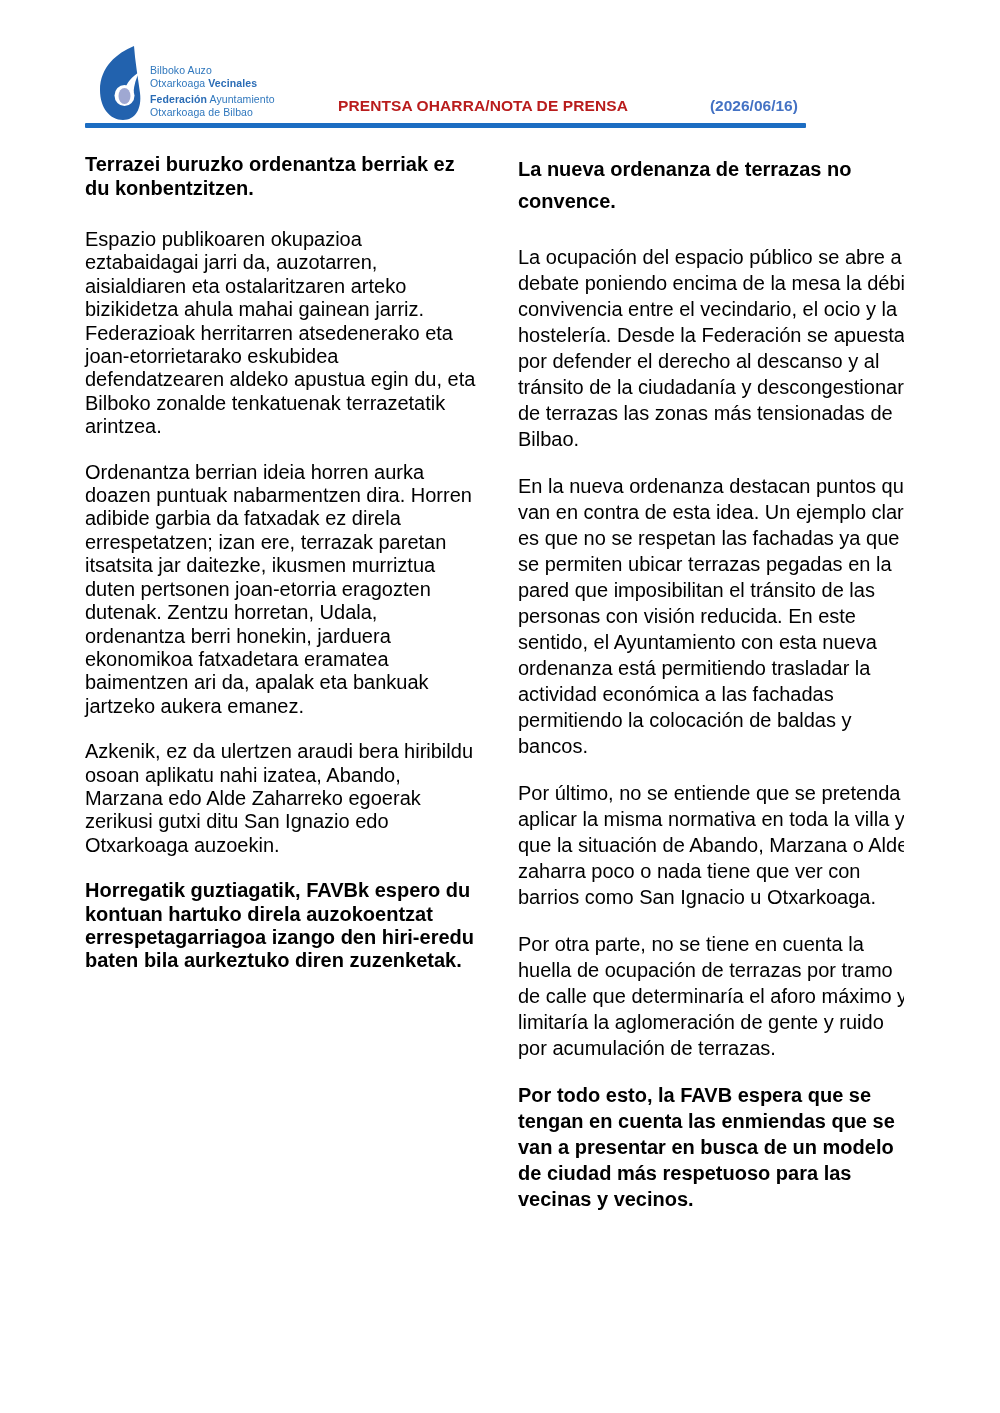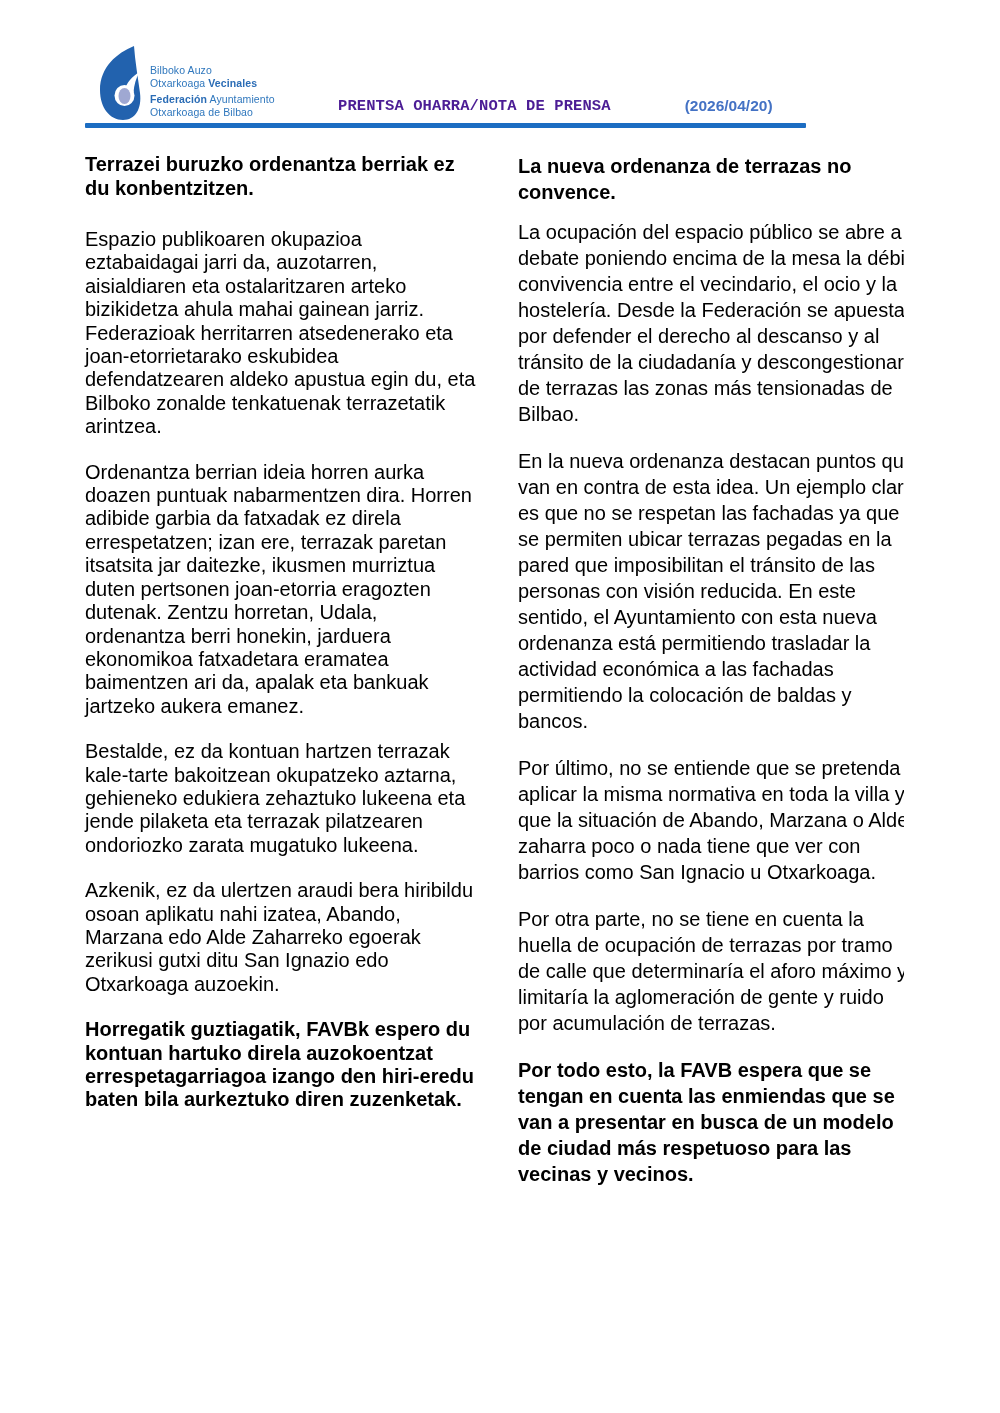--- a/index.html
+++ b/index.html
@@ -20,38 +20,38 @@
   .masthead { display:flex; align-items:flex-end; }
   .logo-mark { width:46px; height:76px; margin-left:12px; flex:none; display:block; }
   .logo-text {
     margin:0 0 3px 7px; width:130px; flex:none;
     font-size:10.5px; line-height:12.5px;
     color:#2f77bd; letter-spacing:0.1px;
   }
   .logo-group-eu { margin-bottom:4px; }
   .logo-text b { font-weight:bold; color:#2a6cb5; }
   .masthead-title {
-    margin:0 0 6px 58px;
+    margin:0 8px 6px 58px;
     font-size:15.5px; font-weight:bold;
-    color:#4c1d95; white-space:nowrap; letter-spacing:0.1px;font-family:Liberation Mono, monospace;
+    color:#b91c1c; white-space:nowrap; letter-spacing:0.1px;
   }
   .masthead-date {
     margin:0 0 6px 74px;
     font-size:15.5px; font-weight:bold;
     color:#4472c4; white-space:nowrap;
   }
   .rule { height:5px; background:#1c6dc2; margin-top:2px; border-radius:1px; }
   
   .columns { display:flex; gap:41px; margin-top:25px; }
   .col { font-size:20px; }
   .col h2 { font-size:20px; font-weight:bold; margin:0; }
   .col-eu { width:392px; flex:none; line-height:23.4px; }
   .col-es { width:400px; flex:none; line-height:26px; }
   .col-eu h2 { line-height:23.5px; margin-bottom:28px; }
-  .col-es h2 { line-height:26px; margin-bottom:14px; }
+  .col-es h2 { line-height:32px; margin-bottom:27px; }
   .col-eu p { margin:3px 0 22px 0; }
   .col-es p { margin:10px 0 21px 0; }
   .col p.closing { font-weight:bold; margin-bottom:0; }
 </style>
 </head>
 <body>
 
 <div class="page">
 
   <header class="masthead">
@@ -67,32 +67,31 @@
         <div>Bilboko Auzo</div>
         <div><span>Otxarkoaga </span><b>Vecinales</b></div>
       </div>
       <div class="logo-group-es">
         <div><b>Federación</b><span> Ayuntamiento</span></div>
         <div>Otxarkoaga de Bilbao</div>
       </div>
     </div>
 
     <div class="masthead-title">PRENTSA OHARRA/NOTA DE PRENSA</div>
-    <div class="masthead-date">(2026/04/20)</div>
+    <div class="masthead-date">(2026/06/16)</div>
   </header>
 
   <div class="rule"></div>
 
   <main class="columns">
 
     <section class="col col-eu">
       <h2>Terrazei buruzko ordenantza berriak ez du konbentzitzen.</h2>
       <p>Espazio publikoaren okupazioa eztabaidagai jarri da, auzotarren, aisialdiaren eta ostalaritzaren arteko bizikidetza ahula mahai gainean jarriz. Federazioak herritarren atsedenerako eta joan-etorrietarako eskubidea defendatzearen aldeko apustua egin du, eta Bilboko zonalde tenkatuenak terrazetatik arintzea.</p>
       <p>Ordenantza berrian ideia horren aurka doazen puntuak nabarmentzen dira. Horren adibide garbia da fatxadak ez direla errespetatzen; izan ere, terrazak paretan itsatsita jar daitezke, ikusmen murriztua duten pertsonen joan-etorria eragozten dutenak. Zentzu horretan, Udala, ordenantza berri honekin, jarduera ekonomikoa fatxadetara eramatea baimentzen ari da, apalak eta bankuak jartzeko aukera emanez.</p>
-      <p>Bestalde, ez da kontuan hartzen terrazak kale-tarte bakoitzean okupatzeko aztarna, gehieneko edukiera zehaztuko lukeena eta jende pilaketa eta terrazak pilatzearen ondoriozko zarata mugatuko lukeena.</p>
       <p>Azkenik, ez da ulertzen araudi bera hiribildu osoan aplikatu nahi izatea, Abando, Marzana edo Alde Zaharreko egoerak zerikusi gutxi ditu San Ignazio edo Otxarkoaga auzoekin.</p>
       <p class="closing">Horregatik guztiagatik, FAVBk espero du kontuan hartuko direla auzokoentzat errespetagarriagoa izango den hiri-eredu baten bila aurkeztuko diren zuzenketak.</p>
     </section>
 
     <section class="col col-es">
       <h2>La nueva ordenanza de terrazas no convence.</h2>
       <p>La ocupación del espacio público se abre a debate poniendo encima de la mesa la débil convivencia entre el vecindario, el ocio y la hostelería. Desde la Federación se apuesta por defender el derecho al descanso y al tránsito de la ciudadanía y descongestionar de terrazas las zonas más tensionadas de Bilbao.</p>
       <p>En la nueva ordenanza destacan puntos que van en contra de esta idea. Un ejemplo claro es que no se respetan las fachadas ya que se permiten ubicar terrazas pegadas en la pared que imposibilitan el tránsito de las personas con visión reducida. En este sentido, el Ayuntamiento con esta nueva ordenanza está permitiendo trasladar la actividad económica a las fachadas permitiendo la colocación de baldas y bancos.</p>
       <p>Por último, no se entiende que se pretenda aplicar la misma normativa en toda la villa ya que la situación de Abando, Marzana o Alde zaharra poco o nada tiene que ver con barrios como San Ignacio u Otxarkoaga.</p>
       <p>Por otra parte, no se tiene en cuenta la huella de ocupación de terrazas por tramo de calle que determinaría el aforo máximo y limitaría la aglomeración de gente y ruido por acumulación de terrazas.</p>

